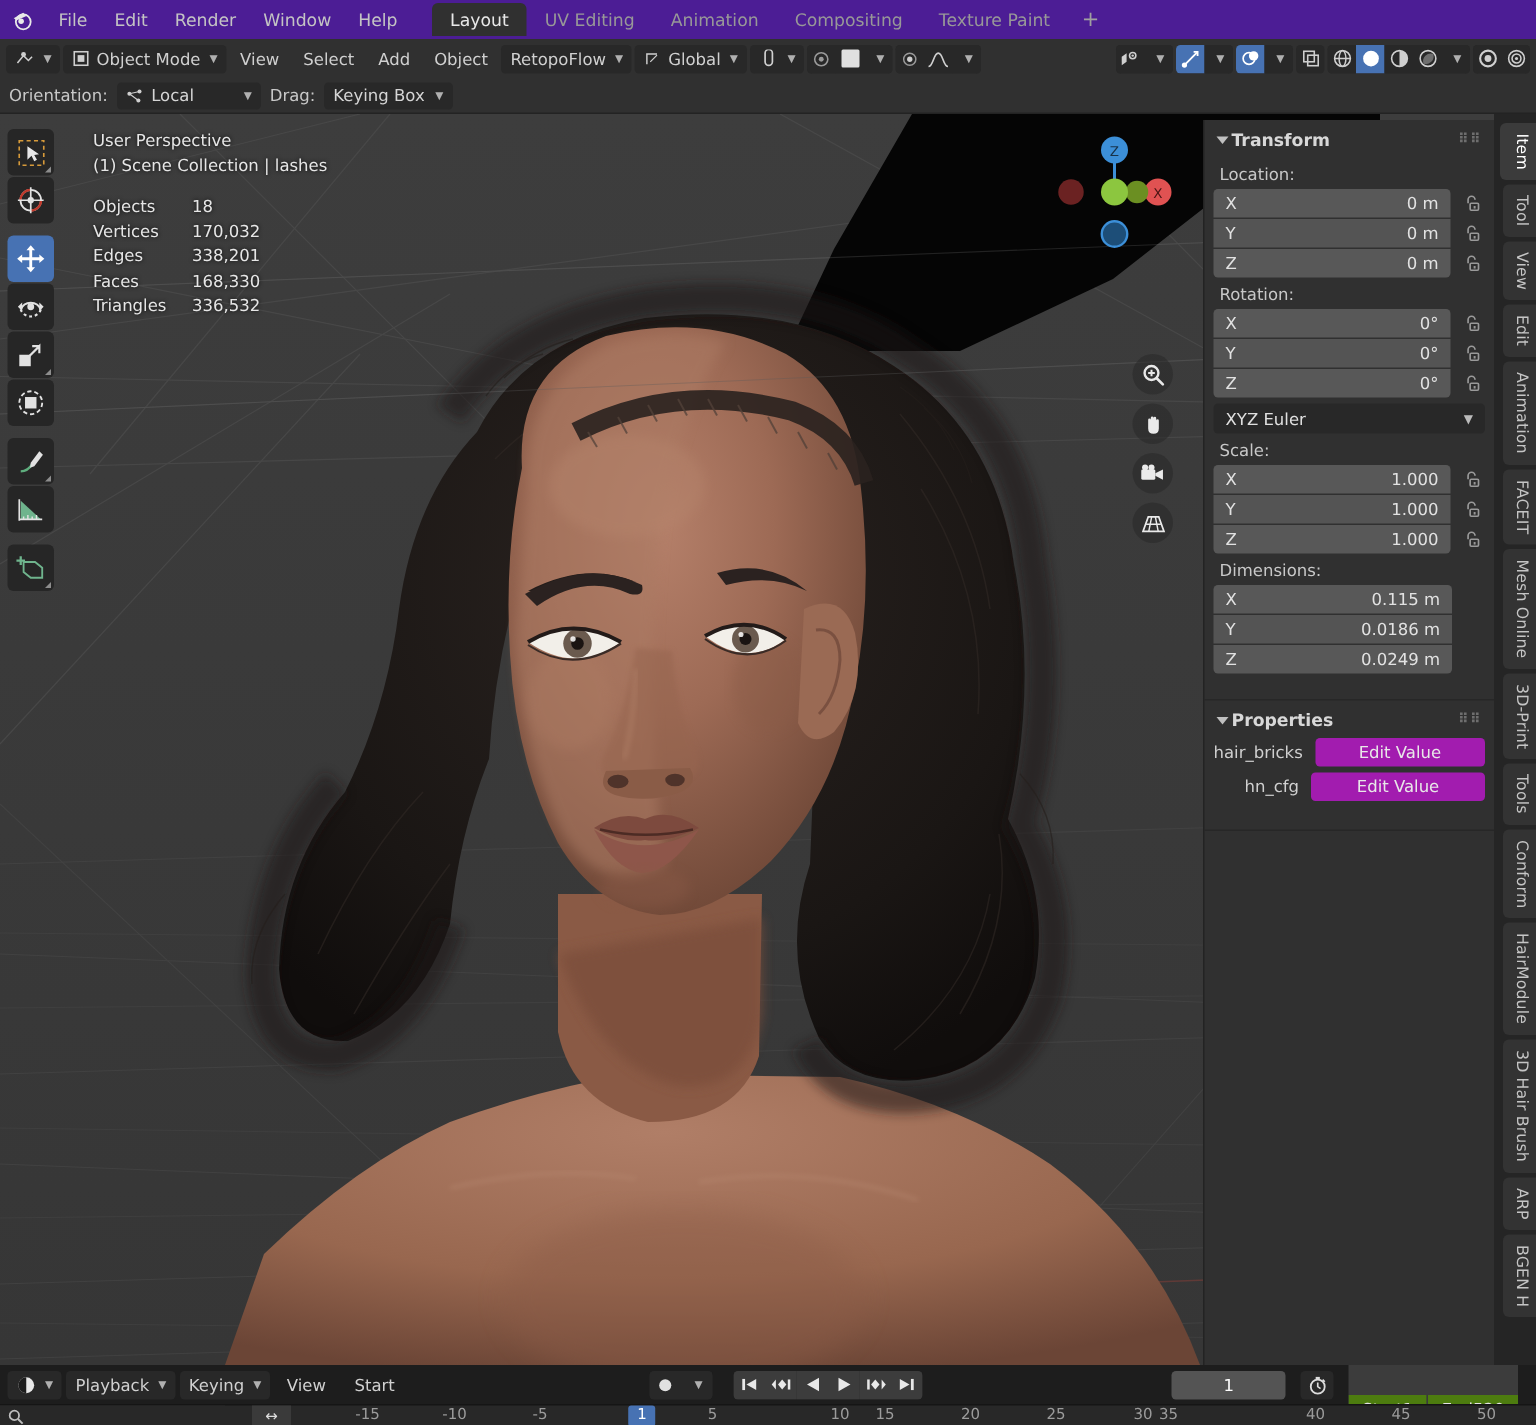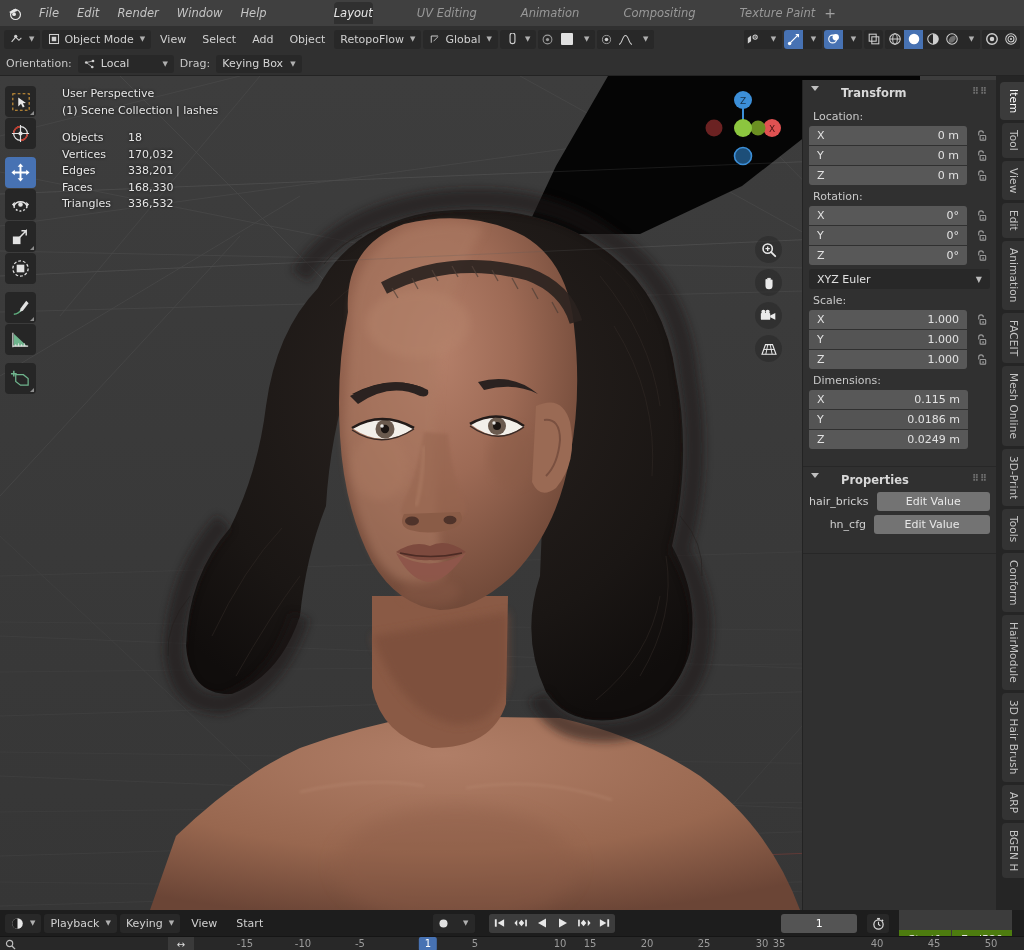--- a/index.html
+++ b/index.html
@@ -9,34 +9,34 @@
     font-family: "DejaVu Sans", "Liberation Sans", sans-serif;
     font-size: 11px;
     color: #d5d5d5;
     overflow: hidden;
   }
   .app { position: relative; width: 1024px; height: 950px; }
 
   
   .topbar {
     position: absolute; left: 0; top: 0; width: 1024px; height: 26px;
-    background: #404040;
-    display: flex; align-items: center; font-style: italic;
+    background: #4c1d95;
+    display: flex; align-items: center;
   }
   .blender-logo {
     width: 30px; height: 26px; display: flex; align-items: center; justify-content: center;
   }
   .menu-item {
     padding: 3px 9px; color: #c4c4c4; font-size: 11.5px; border-radius: 3px;
     white-space: nowrap;
   }
   .wsp-tabs { display: flex; align-items: center; margin-left: 14px; height: 26px; }
   .wsp-tab {
-    padding: 4px 0; color: #989898; font-size: 11.5px; border-radius: 4px 4px 0 0;
-    height: 22px; display: flex; align-items: center; white-space: nowrap; margin-left: 44px;
+    padding: 4px 12px; color: #989898; font-size: 11.5px; border-radius: 4px 4px 0 0;
+    height: 22px; display: flex; align-items: center; white-space: nowrap;
   }
   .wsp-tab.active { background: #303030; color: #e8e8e8; }
   .wsp-add { padding: 2px 9px; color: #a0a0a0; font-size: 14px; }
 
   
   .toolheader {
     position: absolute; left: 0; top: 26px; width: 1024px; height: 26px;
     background: #303030; display: flex; align-items: center; padding: 0 4px;
     gap: 2px;
   }
@@ -117,21 +117,21 @@
     color: #e2e2e2;
   }
 
   
   .npanel {
     position: absolute; left: 802px; top: 80px; width: 194px; height: 830px;
     background: #303030; z-index: 11; overflow: hidden;
     border-left: 1px solid #232323;
   }
   .panel-head {
-    display: flex; align-items: flex-start; gap: 22px; padding: 6px 8px 5px 8px;
+    display: flex; align-items: center; gap: 2px; padding: 6px 8px 5px 8px;
     color: #d8d8d8; font-size: 11.5px; font-weight: bold;
   }
   .tri-down { width: 0; height: 0; border-left: 4px solid transparent; border-right: 4px solid transparent; border-top: 5px solid #c0c0c0; }
   .grip { margin-left: auto; color: #6e6e6e; font-size: 9px; letter-spacing: 1px; }
   .panel-body { padding: 0 6px 8px 6px; }
   .sec-label { color: #c8c8c8; font-size: 11px; margin: 5px 0 3px 4px; }
   .field-row { display: flex; align-items: center; gap: 5px; margin-bottom: 1px; }
   .field {
     flex: 1; height: 19px; background: #545454; border-radius: 3px;
     display: flex; align-items: center; padding: 0 8px; font-size: 11px; color: #e2e2e2;
@@ -146,21 +146,21 @@
   .stack .field-row:last-child .field { border-radius: 0 0 3px 3px; }
   .select-box {
     height: 20px; background: #282828; border-radius: 3px; display: flex;
     align-items: center; padding: 0 8px; font-size: 11px; color: #e0e0e0; margin: 4px 0 2px 0;
   }
   .select-box .chev2 { margin-left: auto; font-size: 8px; color: #bbb; }
   .panel-sep { height: 1px; background: #272727; margin: 7px 0 0 0; }
   .prop-row { display: flex; align-items: center; gap: 8px; margin-bottom: 4px; }
   .prop-name { flex: 1; text-align: right; color: #cfcfcf; font-size: 11px; }
   .prop-btn {
-    width: 116px; height: 19px; background: #737373; border-radius: 3px;
+    width: 116px; height: 19px; background: #a21caf; border-radius: 3px;
     display: flex; align-items: center; justify-content: center; font-size: 11px; color: #e8e8e8;
   }
 
   
   .vtabs {
     position: absolute; left: 996px; top: 76px; width: 28px; height: 834px;
     background: #252525; z-index: 12; padding-top: 6px;
     display: flex; flex-direction: column; align-items: flex-end; gap: 3px;
   }
   .vtab {

